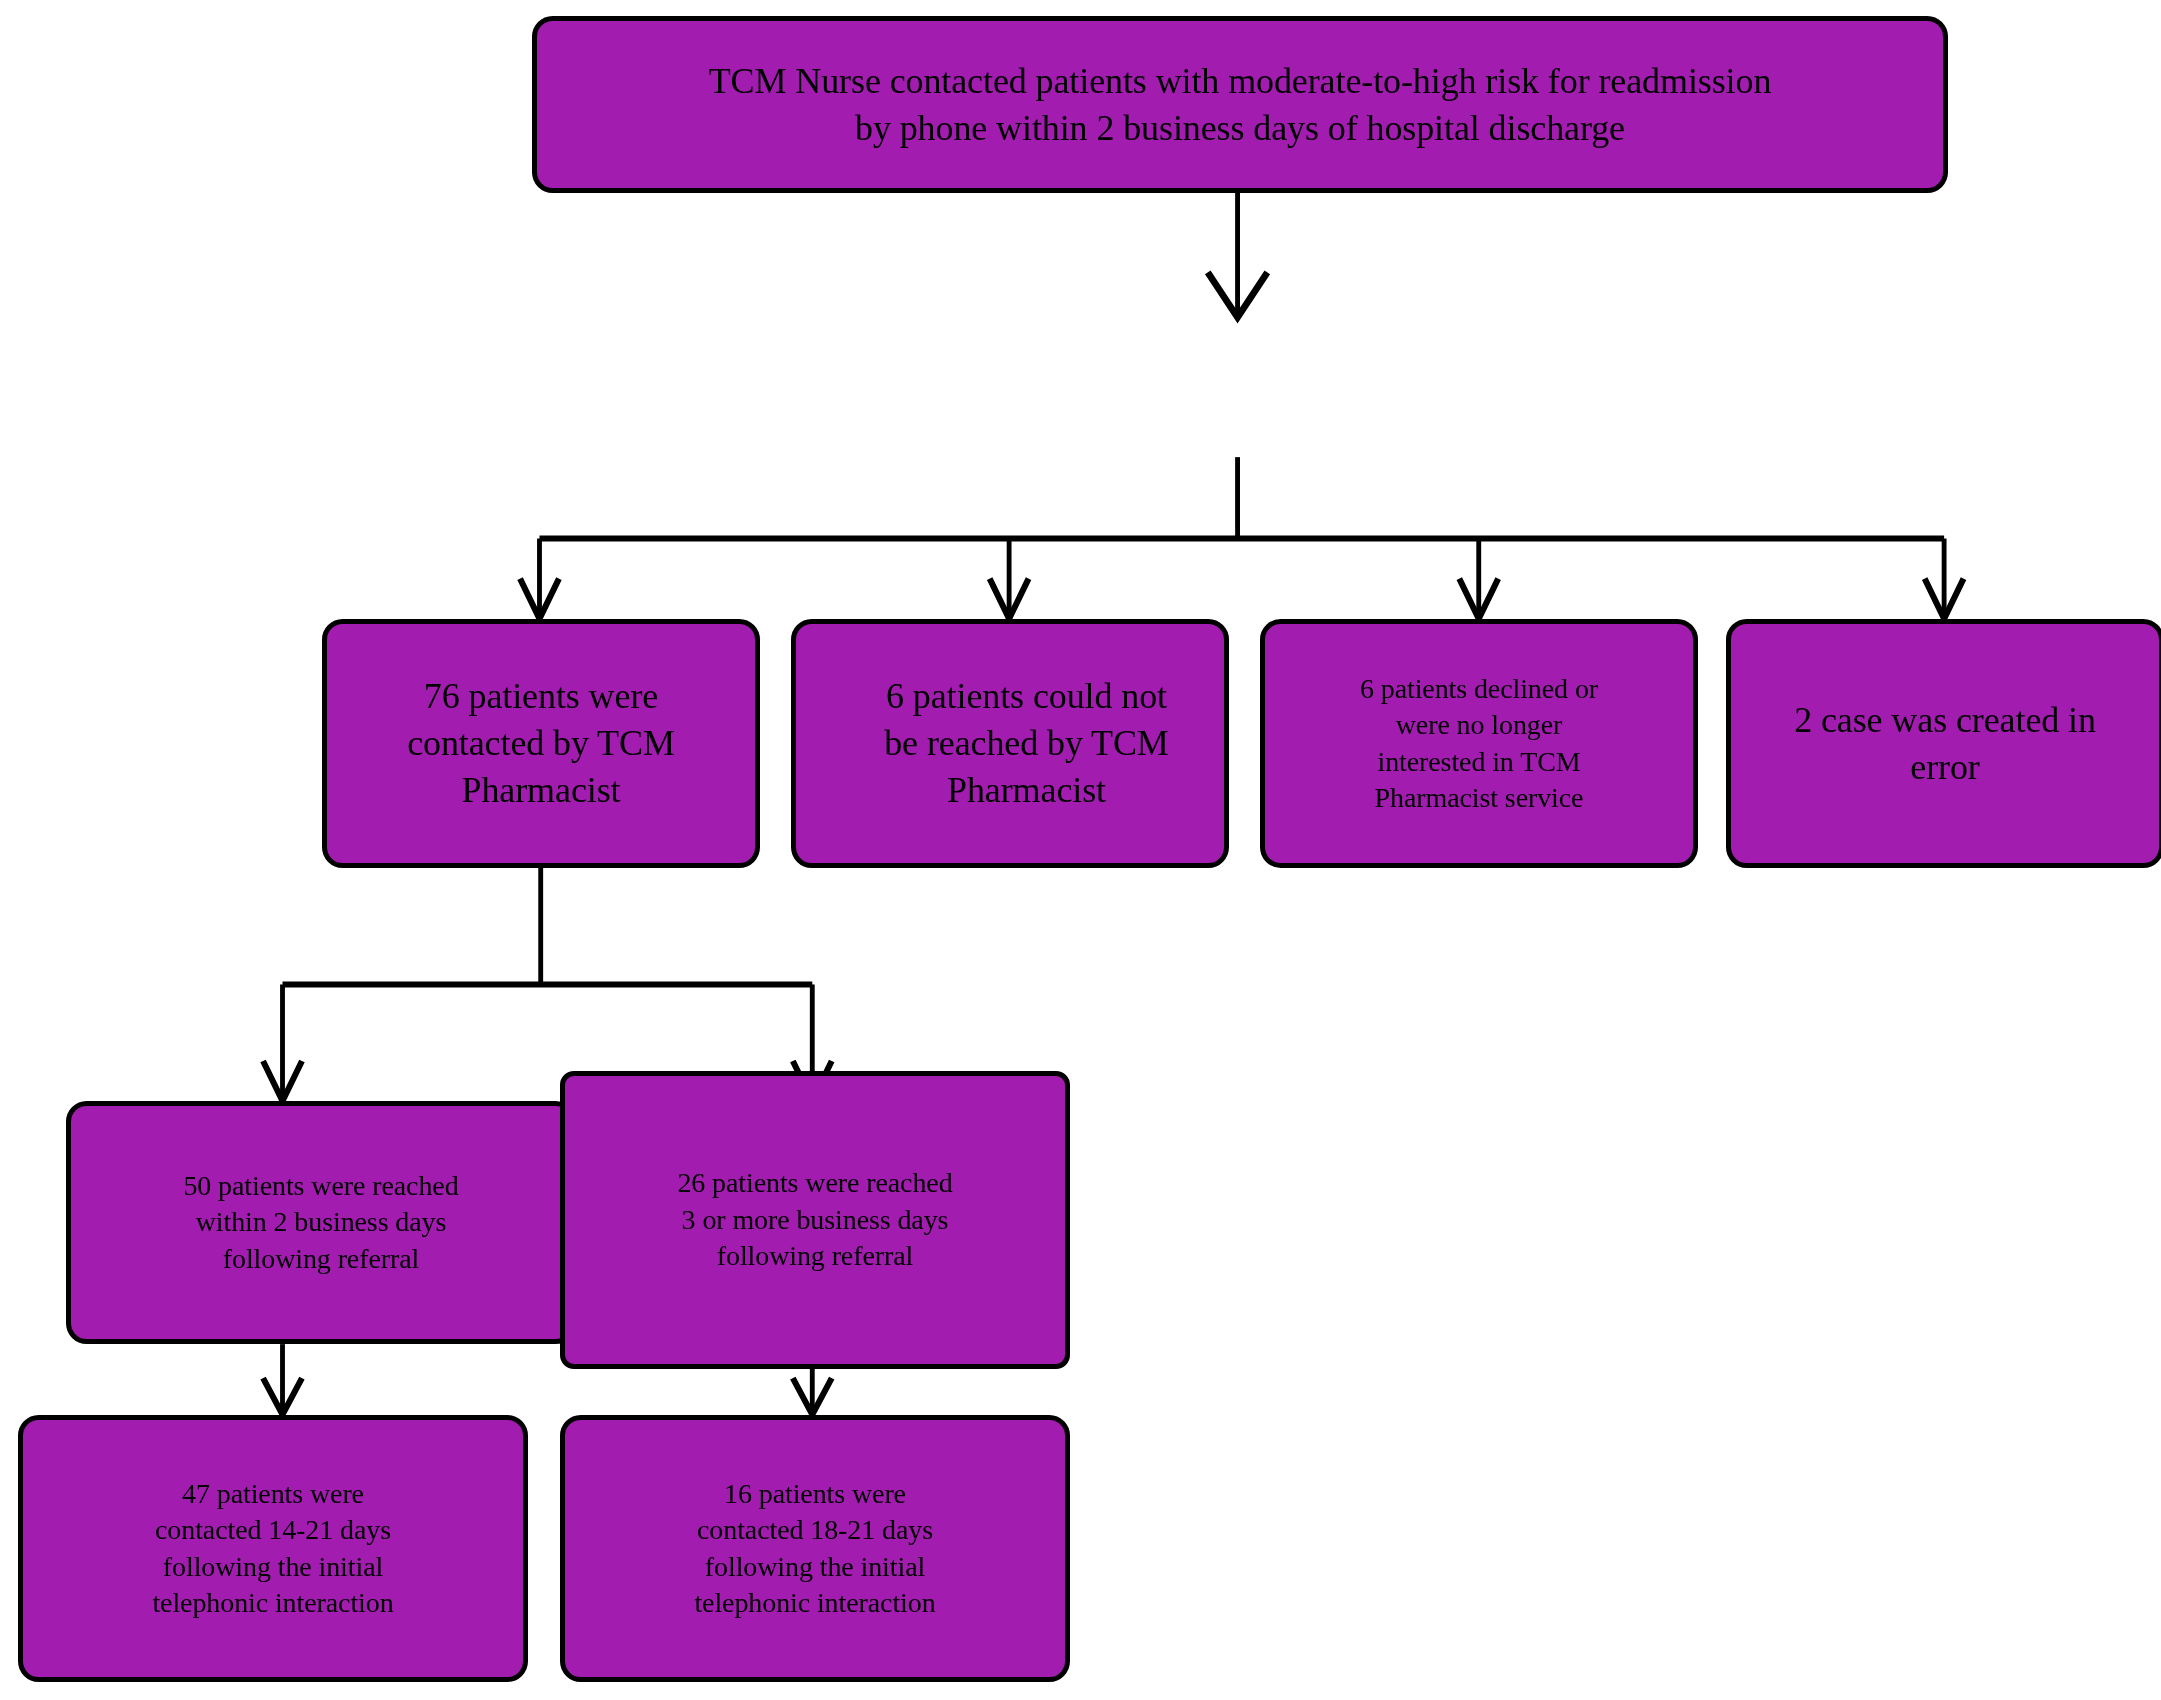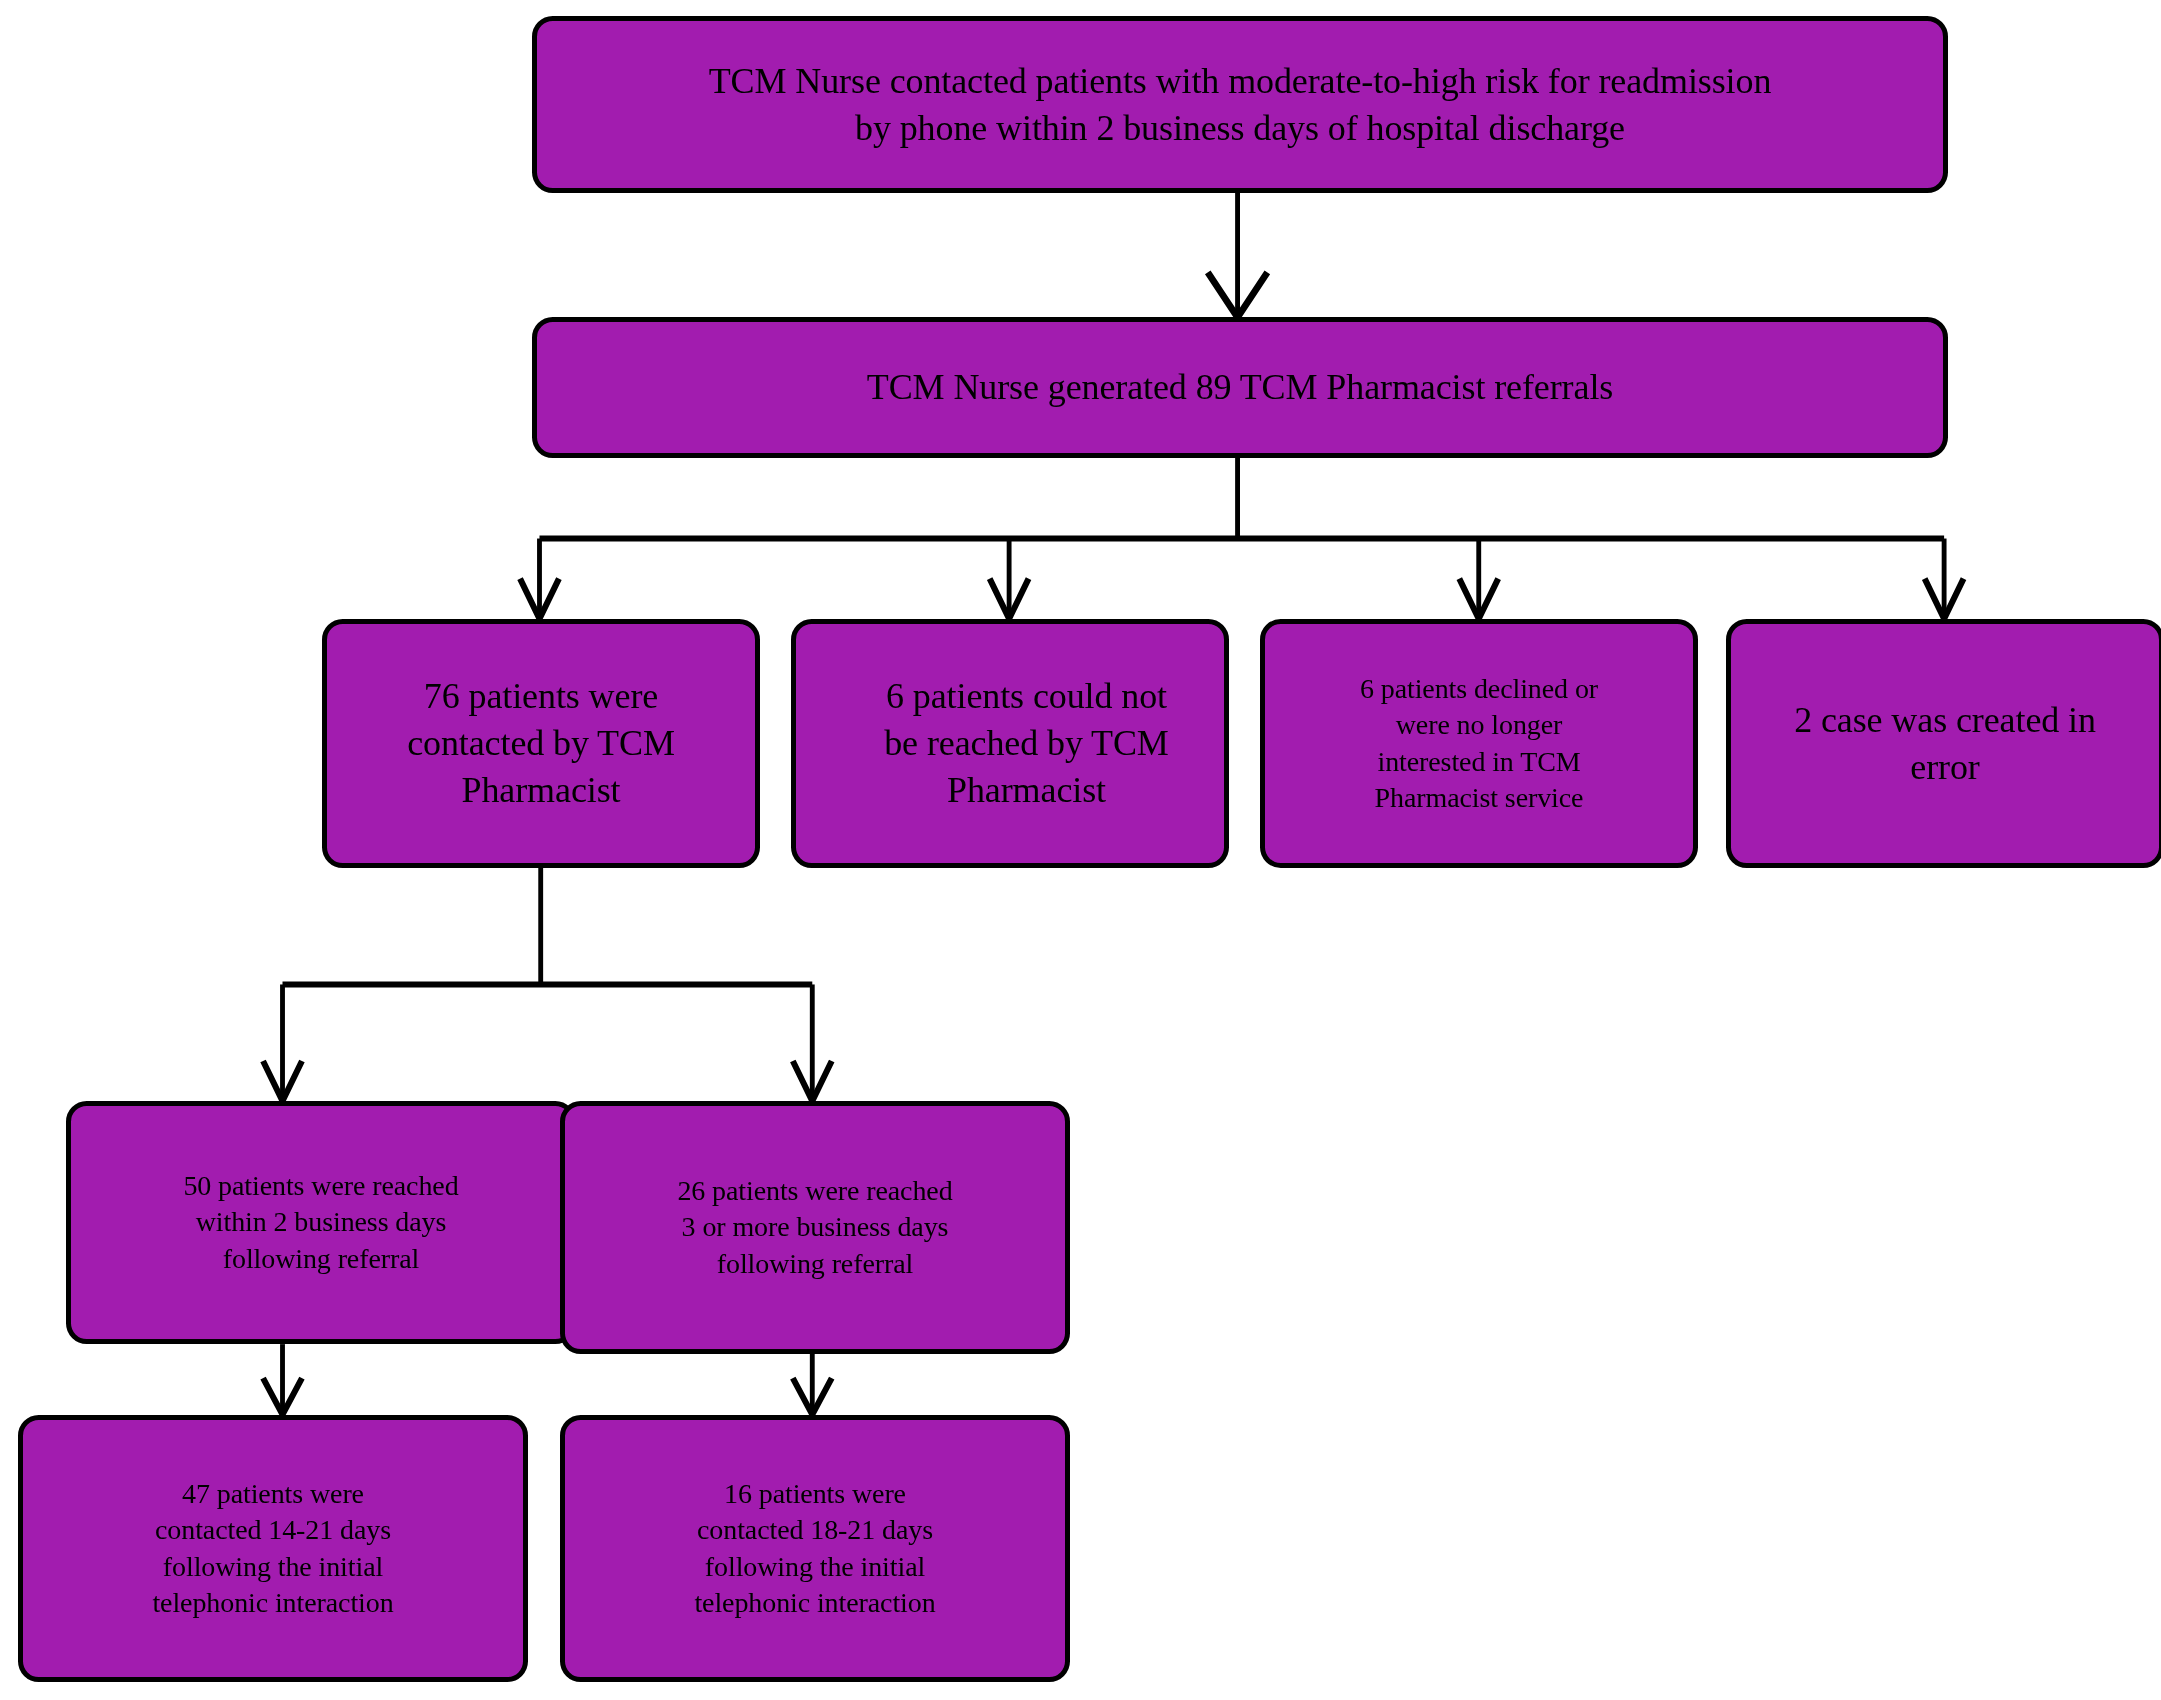--- a/index.html
+++ b/index.html
@@ -93,23 +93,20 @@
       </g>
 
     </g>
   </svg>
 
   <div class="node-box" style="left:532px; top:16px; width:1416px; height:177px;">
     <span class="node-text">TCM Nurse contacted patients with moderate-to-high risk for readmission
 by phone within 2 business days of hospital discharge</span>
   </div>
 
-  <div class="node-box" style="left:532px; top:317px; width:1416px; height:141px;">
-    <span class="node-text">TCM Nurse generated 89 TCM Pharmacist referrals</span>
-  </div>
 
   <div class="node-box" style="left:322px; top:619px; width:438px; height:249px;">
     <span class="node-text">76 patients were
 contacted by TCM
 Pharmacist</span>
   </div>
 
   <div class="node-box" style="left:791px; top:619px; width:438px; height:249px;padding-left:33px;">
     <span class="node-text">6 patients could not
 be reached by TCM
@@ -127,21 +124,21 @@
     <span class="node-text">2 case was created in
 error</span>
   </div>
 
   <div class="node-box" style="left:18px; top:1101px; width:510px; height:243px;margin-left:48px;">
     <span class="node-text tight">50 patients were reached
 within 2 business days
 following referral</span>
   </div>
 
-  <div class="node-box" style="left:560px; top:1101px; width:510px; height:253px;">
+  <div class="node-box" style="left:560px; top:1071px; width:510px; height:298px;border-radius:14px;">
     <span class="node-text tight">26 patients were reached
 3 or more business days
 following referral</span>
   </div>
 
   <div class="node-box" style="left:18px; top:1415px; width:510px; height:267px;">
     <span class="node-text tight">47 patients were
 contacted 14-21 days
 following the initial
 telephonic interaction</span>

